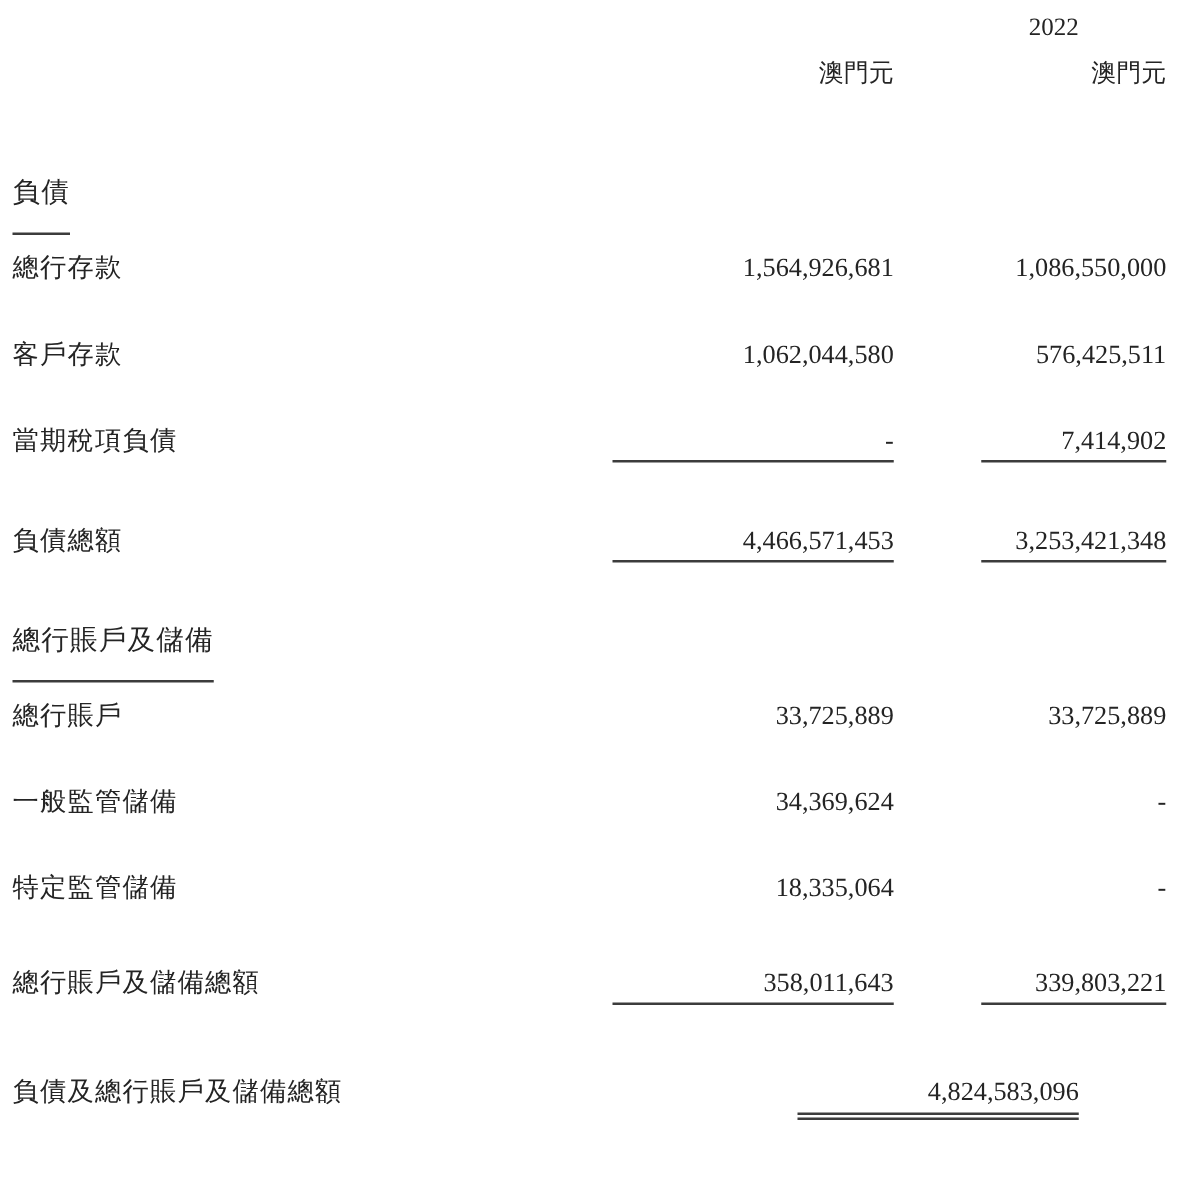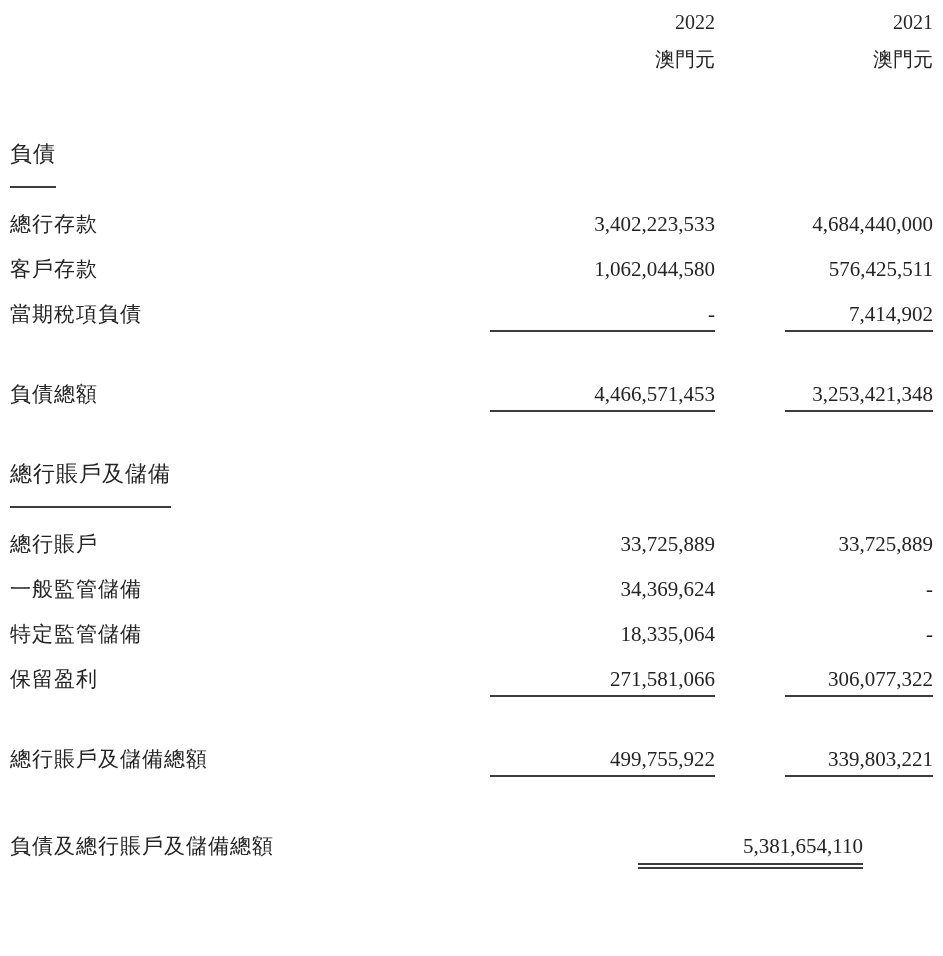--- a/index.html
+++ b/index.html
@@ -36,22 +36,22 @@
     line-height: 28px;
     letter-spacing: 1px;
   }
   .section-title .title-text {
     display: inline-block;
     border-bottom: 2px solid #3c3c3c;
     padding-bottom: 18px;
   }
   .section-title.second { margin-top: 48px; font-family: Liberation Serif, serif; }
 
-  .mt-first { margin-top: 22px; }
-  .mt-std   { margin-top: 17px; }
+  .mt-first { margin-top: 12px; }
+  .mt-std   { margin-top: 41px; }
   .mt-total { margin-top: 48px; }
   .mt-grand { margin-top: 55px; }
 
   .rule-single .col-2022,
   .rule-single .col-2021 {
     border-bottom: 2px solid #3c3c3c;
     padding-bottom: 2px;
   }
   .rule-double .col-2022,
   .rule-double .col-2021 {
@@ -61,39 +61,38 @@
 </style>
 </head>
 <body>
 
 <div class="page">
 
   <div class="row head-years">
     <div class="label-cell"></div>
     <div class="col-2022">2022</div>
     <div class="col-gap"></div>
-    <div class="col-2021">2021</div>
   </div>
 
   <div class="row head-currency">
     <div class="label-cell"></div>
     <div class="col-2022">澳門元</div>
     <div class="col-gap"></div>
     <div class="col-2021">澳門元</div>
   </div>
 
   <div class="section-title">
     <span class="title-text">負債</span>
   </div>
 
   <div class="row mt-first">
     <div class="label-cell">總行存款</div>
-    <div class="col-2022">3,402,223,533</div>
+    <div class="col-2022">1,564,926,681</div>
     <div class="col-gap"></div>
-    <div class="col-2021">4,684,440,000</div>
+    <div class="col-2021">1,086,550,000</div>
   </div>
 
   <div class="row mt-std">
     <div class="label-cell">客戶存款</div>
     <div class="col-2022">1,062,044,580</div>
     <div class="col-gap"></div>
     <div class="col-2021">576,425,511</div>
   </div>
 
 
@@ -129,33 +128,27 @@
     <div class="col-2021">-</div>
   </div>
 
   <div class="row mt-std">
     <div class="label-cell">特定監管儲備</div>
     <div class="col-2022">18,335,064</div>
     <div class="col-gap"></div>
     <div class="col-2021">-</div>
   </div>
 
-  <div class="row mt-std rule-single">
-    <div class="label-cell">保留盈利</div>
-    <div class="col-2022">271,581,066</div>
-    <div class="col-gap"></div>
-    <div class="col-2021">306,077,322</div>
-  </div>
 
   <div class="row mt-total rule-single">
     <div class="label-cell">總行賬戶及儲備總額</div>
-    <div class="col-2022">499,755,922</div>
+    <div class="col-2022">358,011,643</div>
     <div class="col-gap"></div>
     <div class="col-2021">339,803,221</div>
   </div>
 
   <div class="row mt-grand rule-double">
     <div class="label-cell">負債及總行賬戶及儲備總額</div>
-    <div class="col-2022">5,381,654,110</div>
+    <div class="col-2022">4,824,583,096</div>
     <div class="col-gap"></div>
   </div>
 
 </div>
 
 </body></html>

